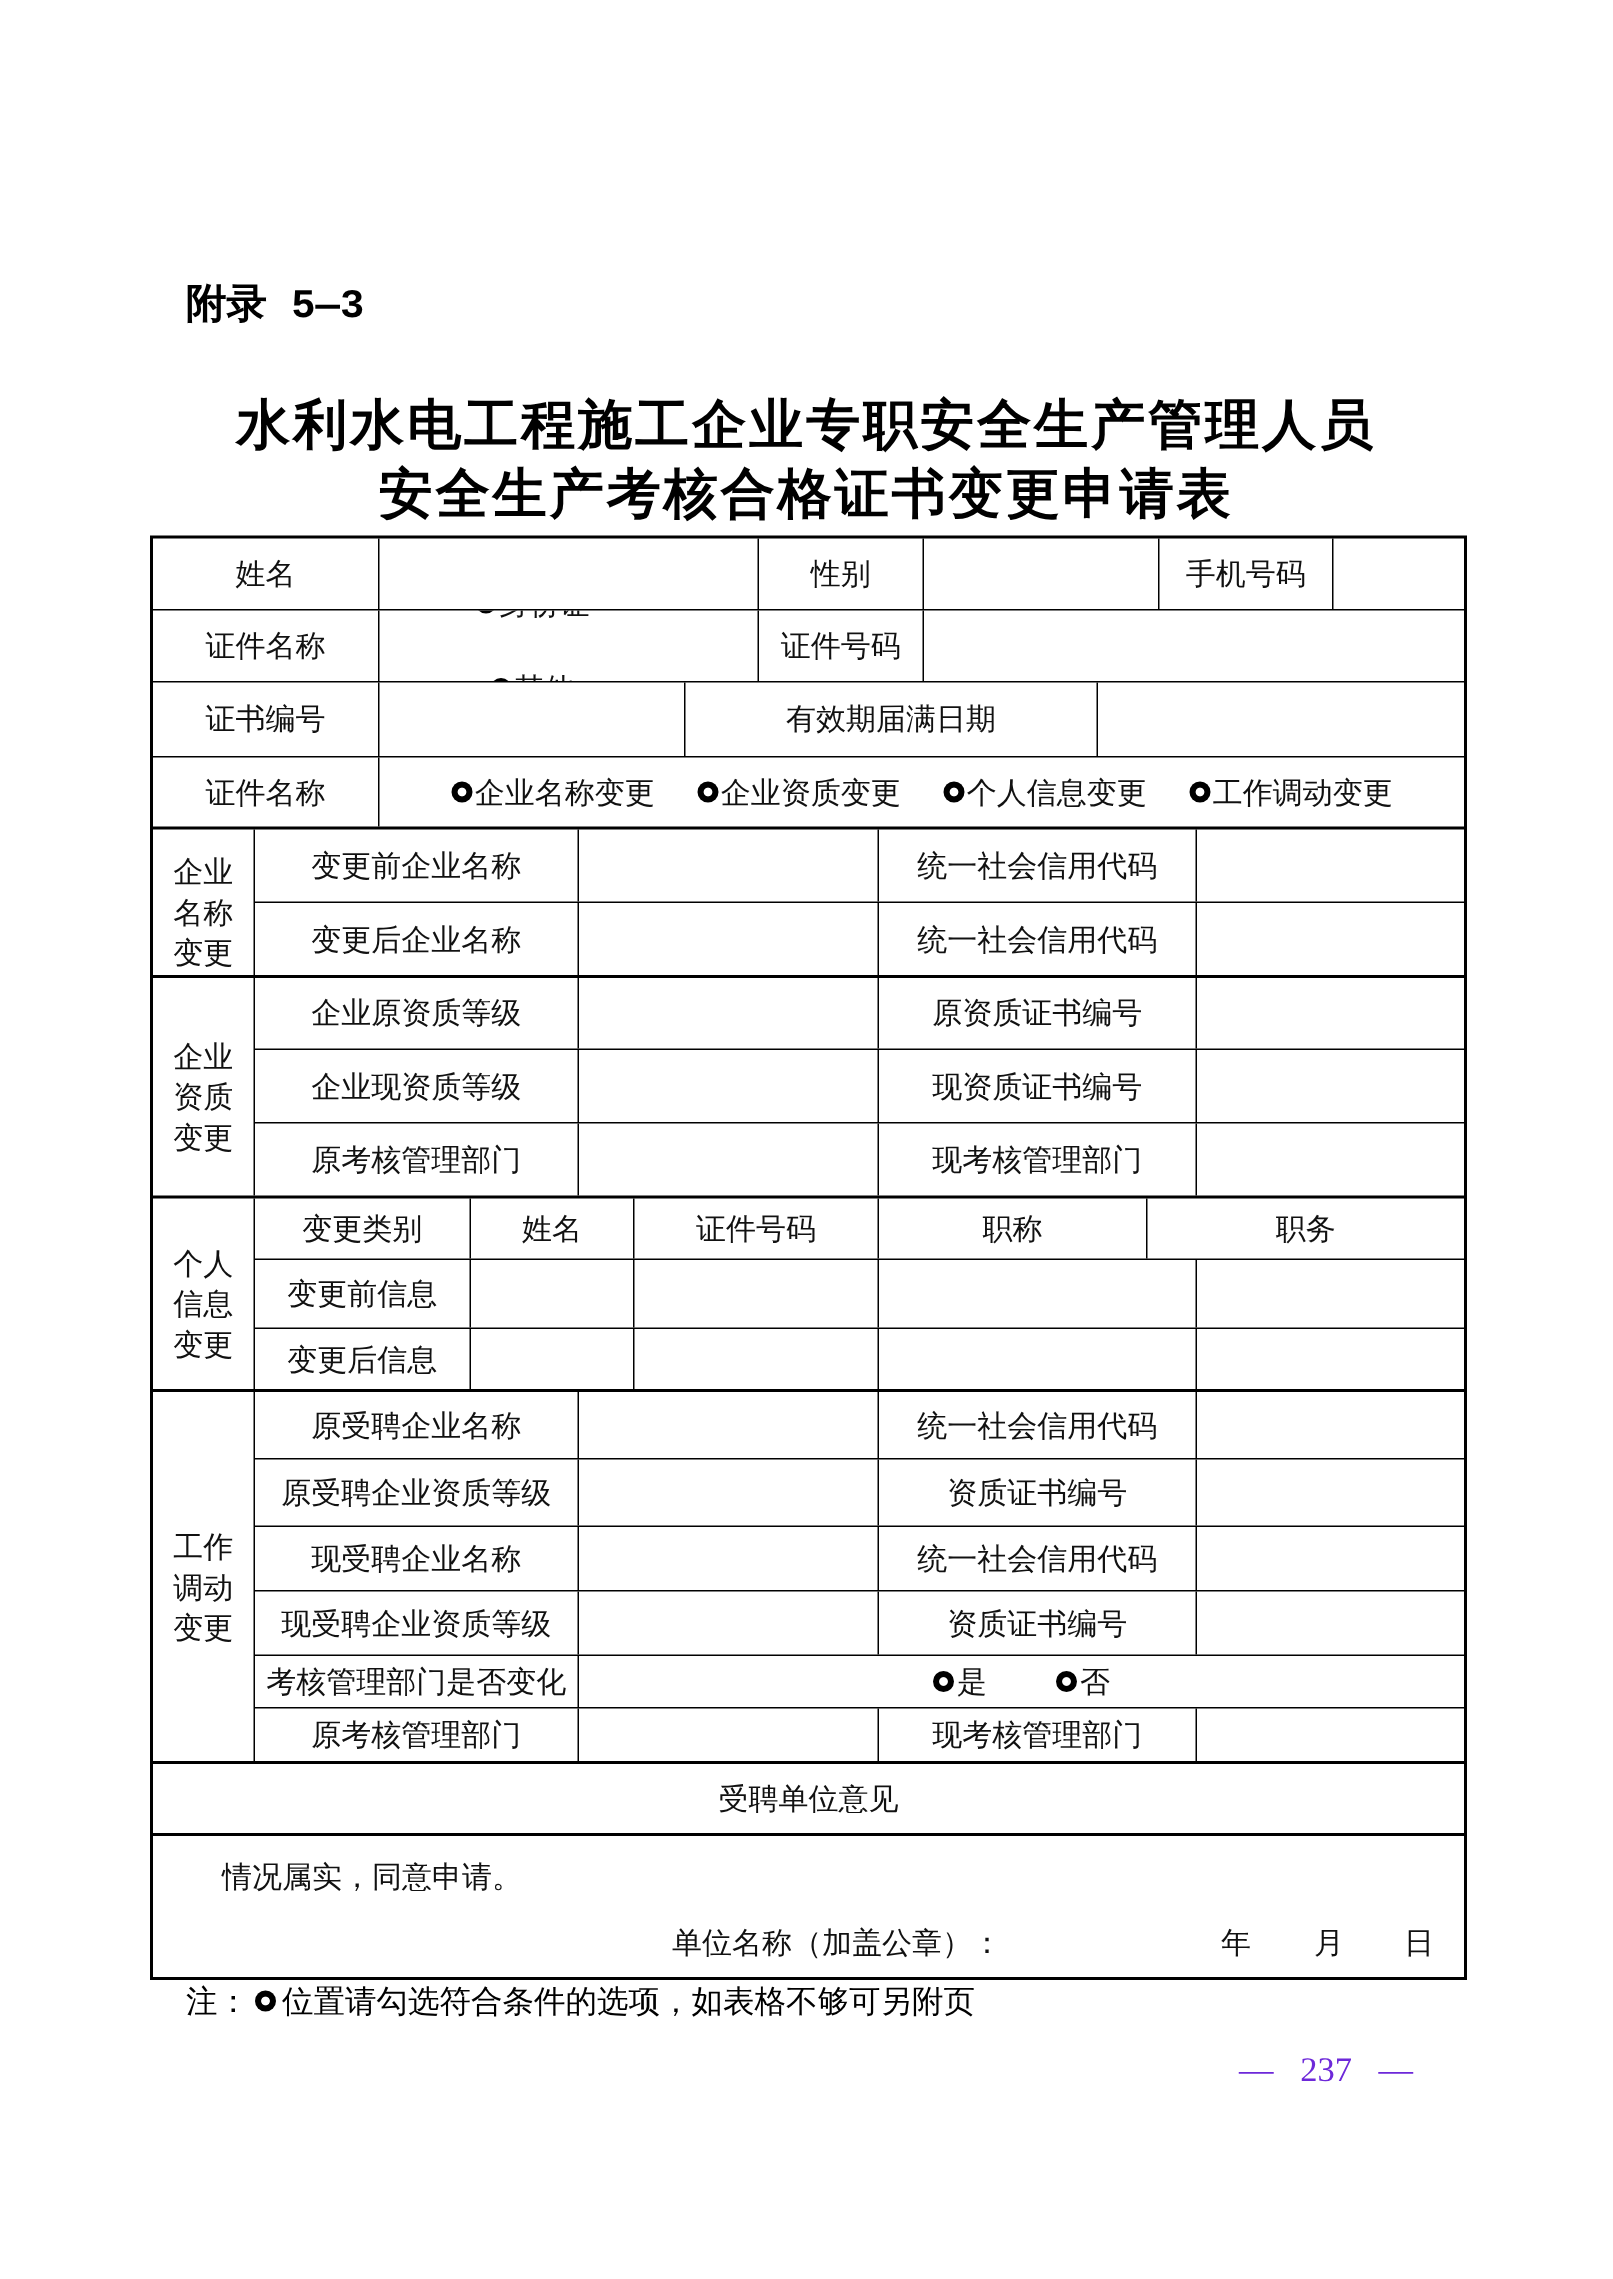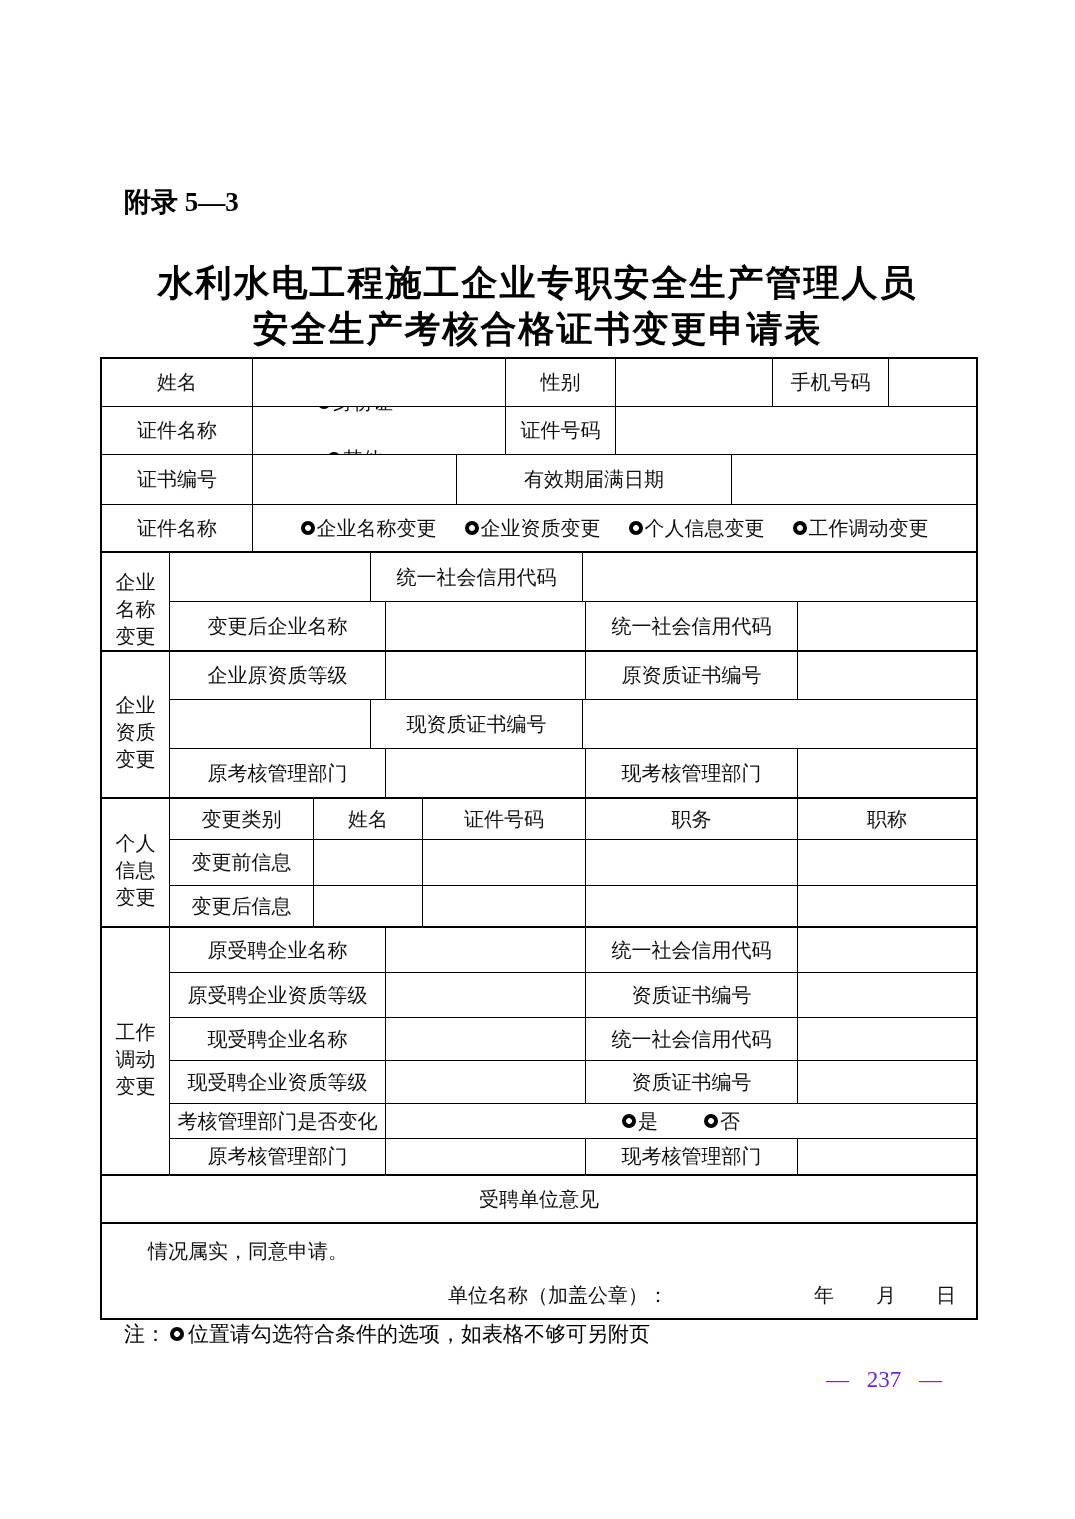--- a/index.html
+++ b/index.html
@@ -5,21 +5,21 @@
   html,body{margin:0;padding:0;background:#fff;}
   .page{
     position:relative;
     width:1075px;height:1519px;
     background:#fff;color:#111;
     font-family:"Liberation Serif", serif;
     overflow:hidden;
   }
   .appendix{
     position:absolute;left:124px;top:184px;
-    font-family:Liberation Serif, serif;
+    font-family:Liberation Mono, monospace;
     font-weight:bold;font-size:27px;color:#000;text-align:right;
   }
   .title{
     position:absolute;left:0;top:260px;width:100%;
     text-align:center;
     font-family:"Liberation Sans", sans-serif;
     font-weight:bold;font-size:36px;line-height:46px;
     letter-spacing:2px;color:#000;margin:0;
   }
   .form-table{
@@ -145,20 +145,21 @@
           </span>
       </div>
     </div>
 
     <div class="band">
       <div class="band-header">企业
 名称
 变更</div>
       <div class="band-body">
         <div class="trow h48">
+          <div class="cell c215">变更前企业名称</div>
           <div class="cell c200"></div>
           <div class="cell c212">统一社会信用代码</div>
           <div class="cell grow"></div>
         </div>
         <div class="trow h48">
           <div class="cell c215">变更后企业名称</div>
           <div class="cell c200"></div>
           <div class="cell c212">统一社会信用代码</div>
           <div class="cell grow"></div>
         </div>
@@ -170,20 +171,21 @@
 资质
 变更</div>
       <div class="band-body">
         <div class="trow h47">
           <div class="cell c215">企业原资质等级</div>
           <div class="cell c200"></div>
           <div class="cell c212">原资质证书编号</div>
           <div class="cell grow"></div>
         </div>
         <div class="trow h48">
+          <div class="cell c215">企业现资质等级</div>
           <div class="cell c200"></div>
           <div class="cell c212">现资质证书编号</div>
           <div class="cell grow"></div>
         </div>
         <div class="trow h48">
           <div class="cell c215">原考核管理部门</div>
           <div class="cell c200"></div>
           <div class="cell c212">现考核管理部门</div>
           <div class="cell grow"></div>
         </div>
@@ -192,22 +194,22 @@
 
     <div class="band">
       <div class="band-header">个人
 信息
 变更</div>
       <div class="band-body">
         <div class="trow h40">
           <div class="cell c143">变更类别</div>
           <div class="cell c109">姓名</div>
           <div class="cell c163">证件号码</div>
+          <div class="cell grow">职称</div>
           <div class="cell c212">职务</div>
-          <div class="cell grow">职称</div>
         </div>
         <div class="trow h45">
           <div class="cell c143">变更前信息</div>
           <div class="cell c109"></div>
           <div class="cell c163"></div>
           <div class="cell c212"></div>
           <div class="cell grow"></div>
         </div>
         <div class="trow h40">
           <div class="cell c143">变更后信息</div>

